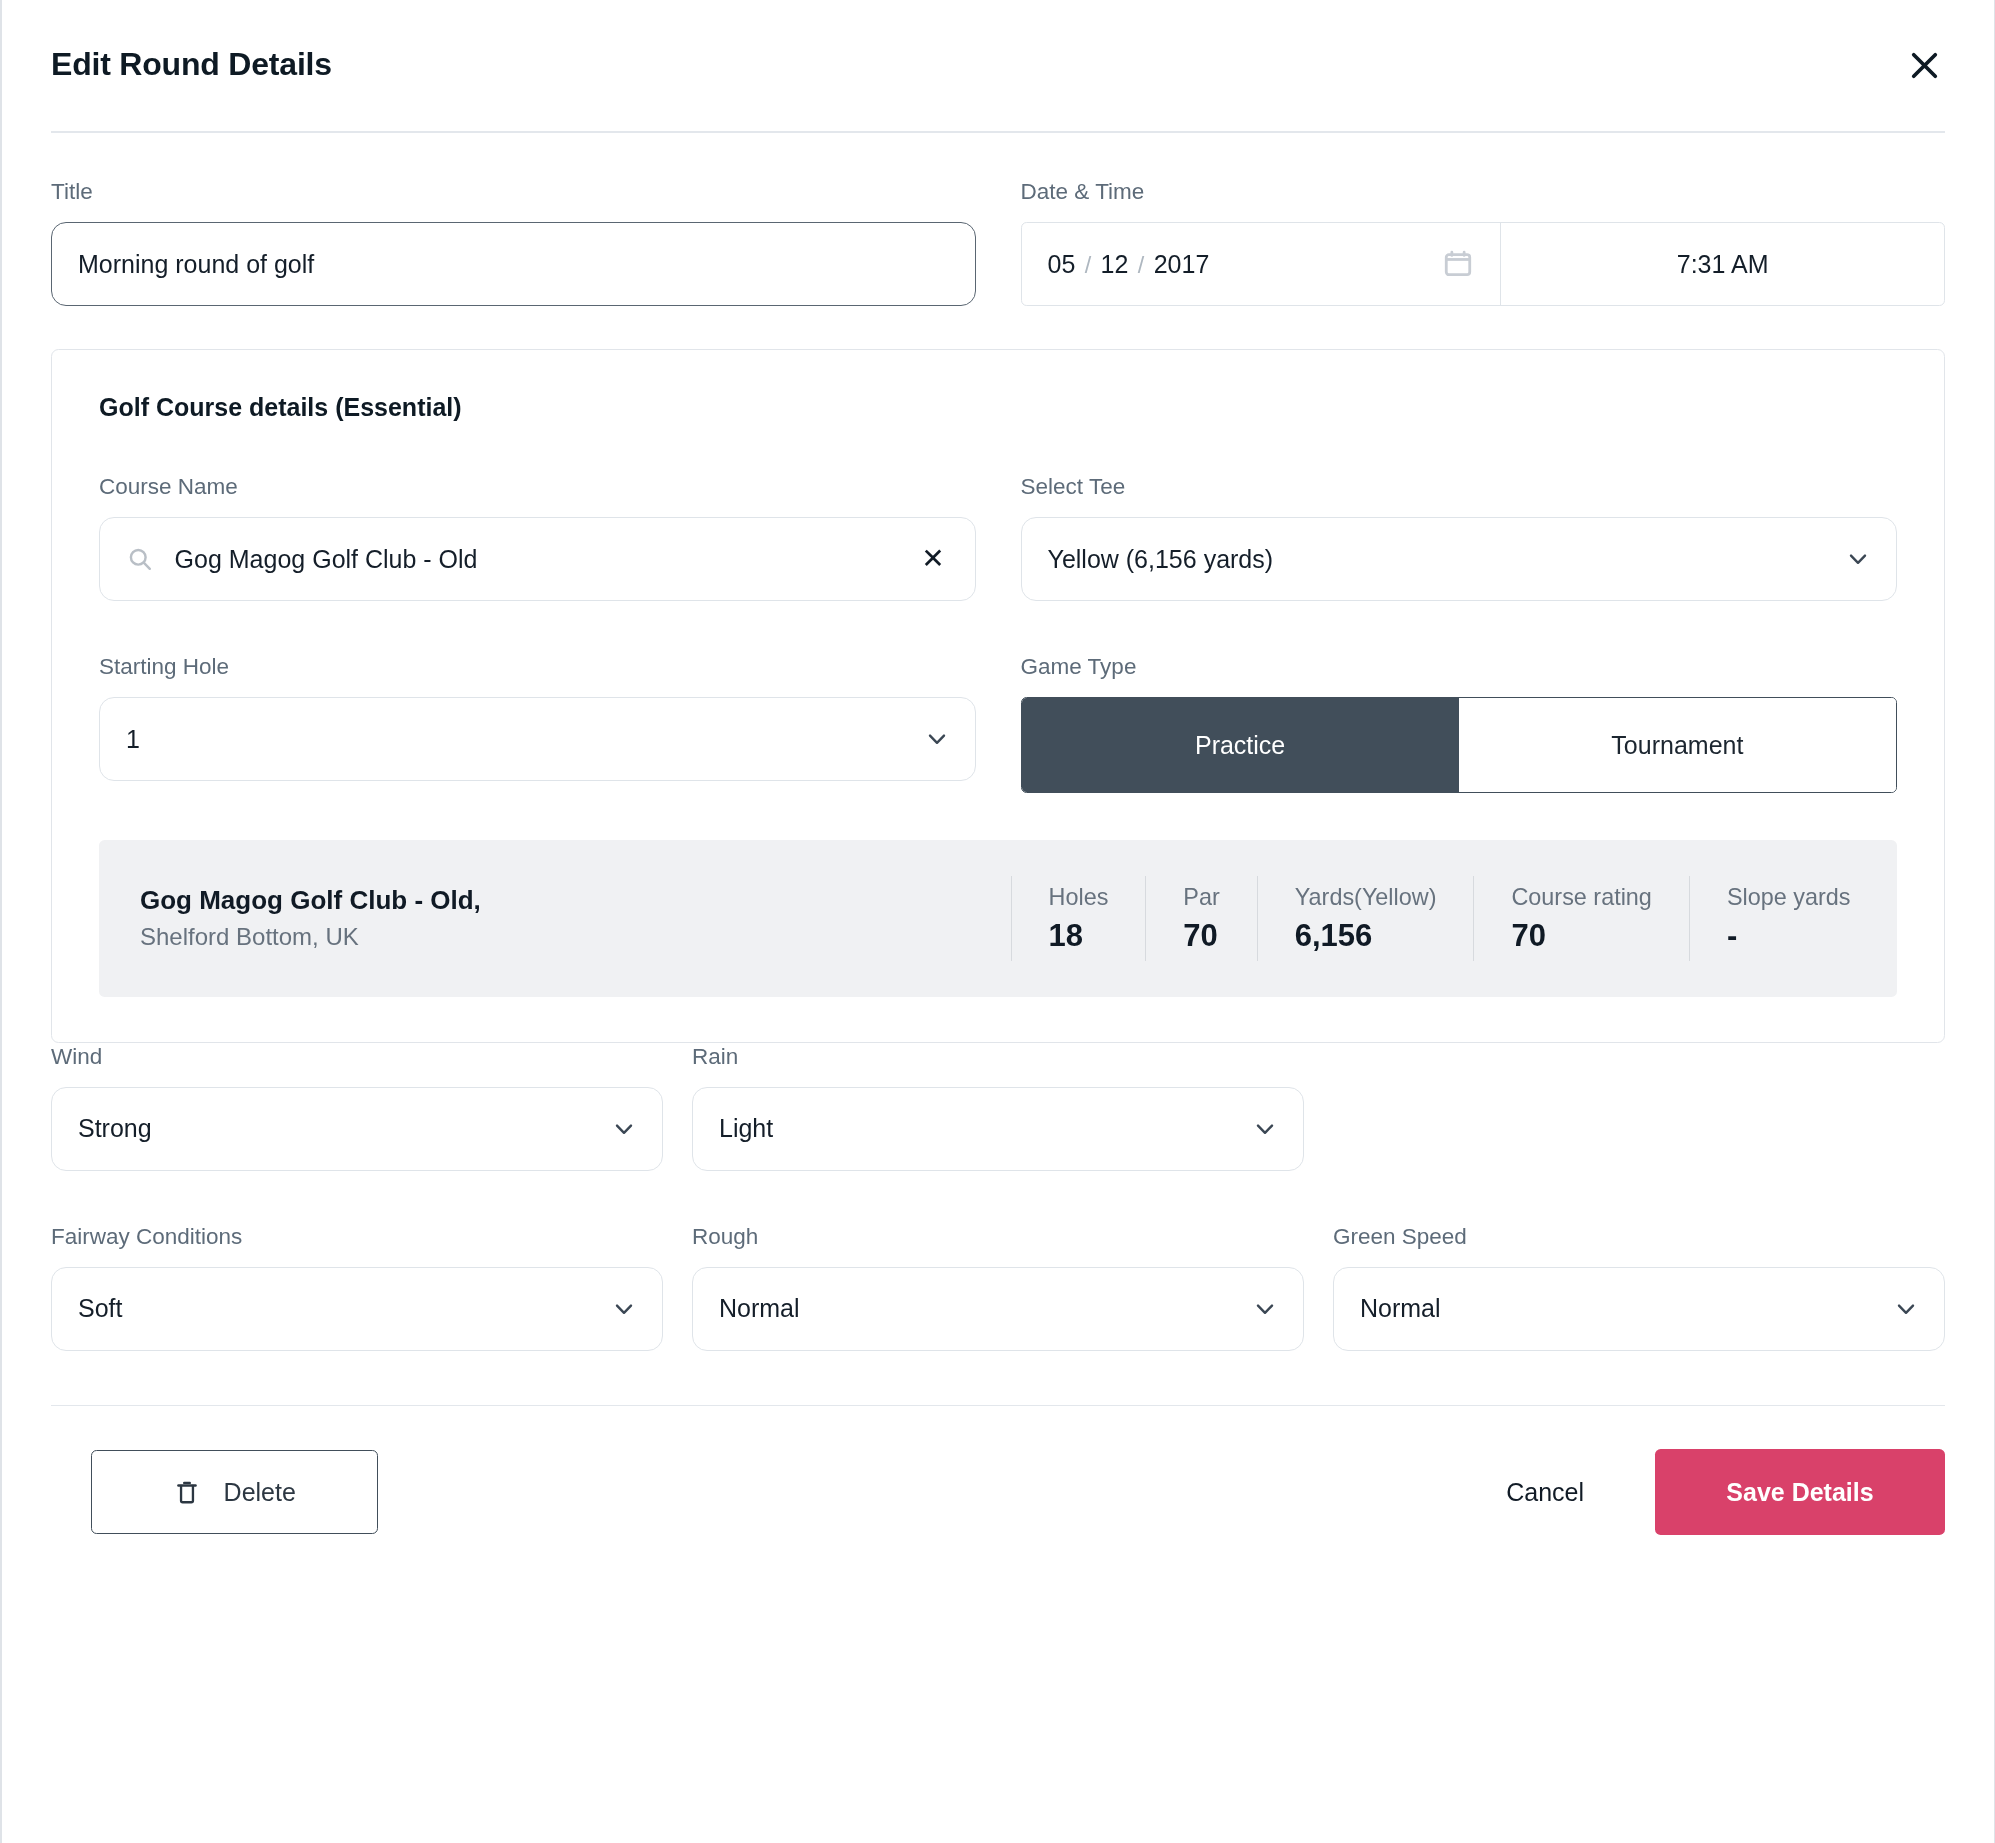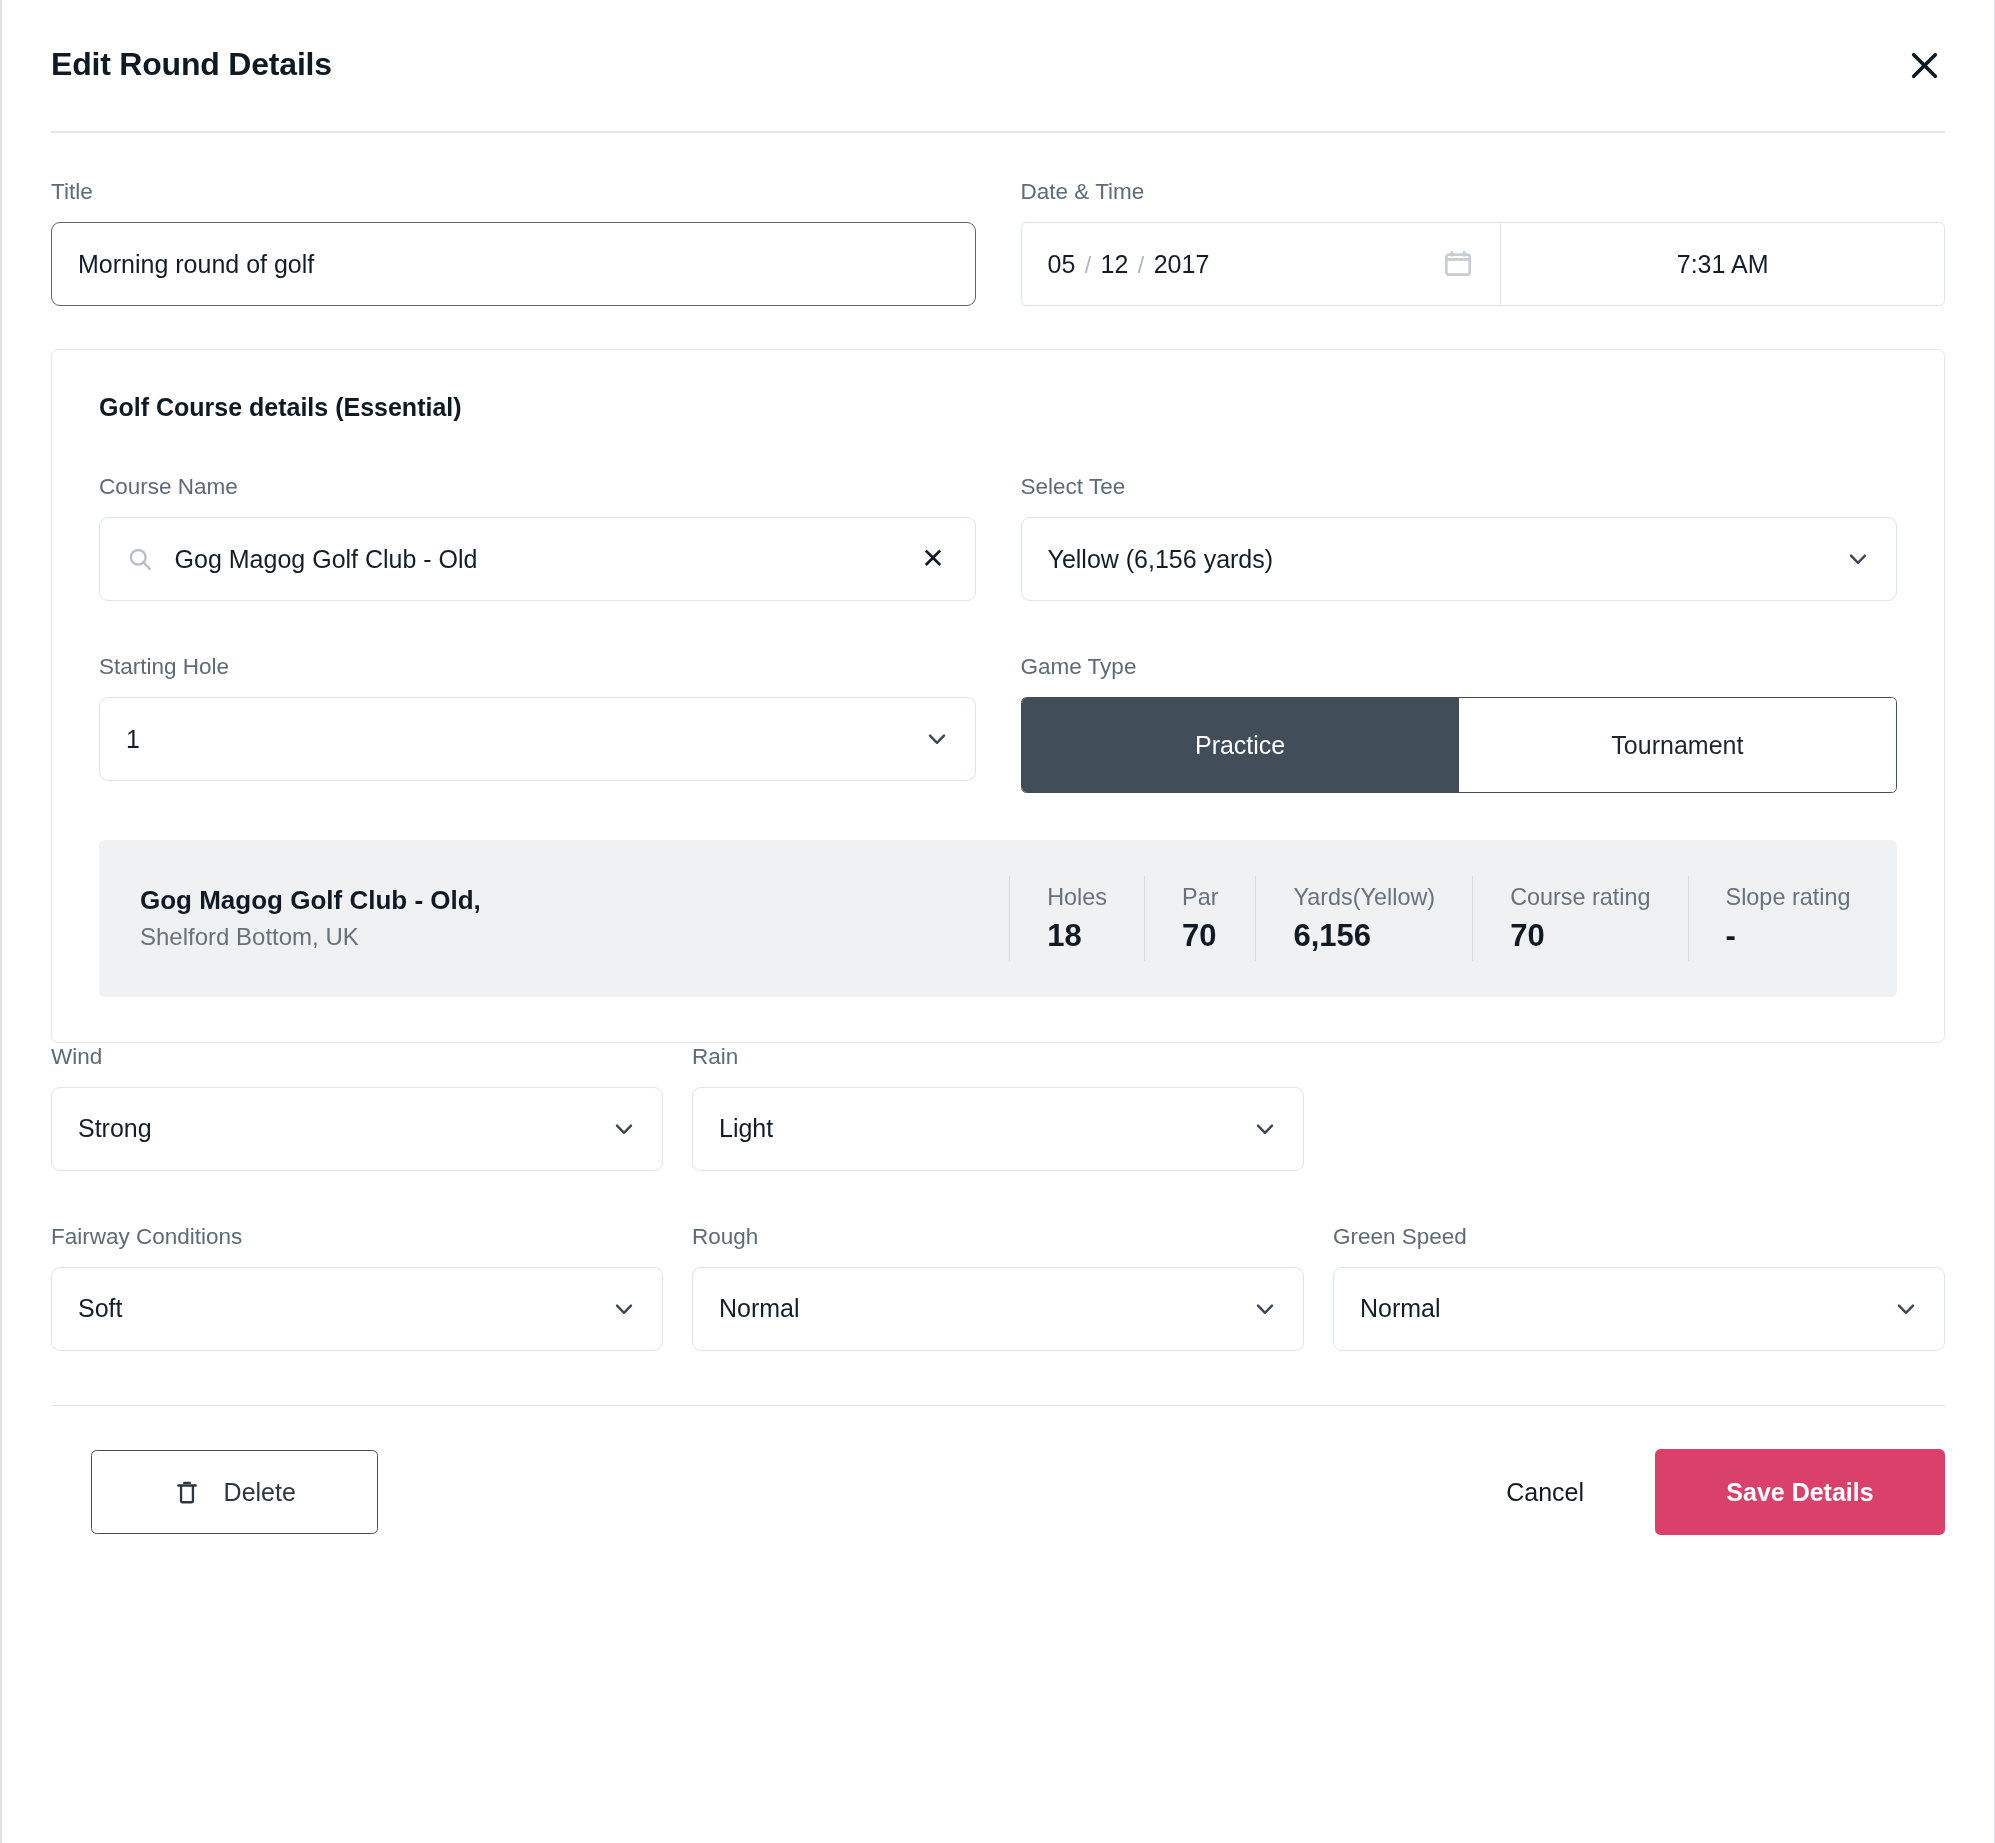--- a/index.html
+++ b/index.html
@@ -56,21 +56,21 @@
   
   .field-label {
     font-size: 22.5px;
     color: #5d6b79;
     margin-bottom: 17px;
     line-height: 1.2;
   }
   .control {
     height: 84px;
     border: 1.9px solid #dfe4e9;
-    border-radius: 9px;
+    border-radius: 15px;
     background: #fff;
     display: flex;
     align-items: center;
     padding: 0 26px;
     font-size: 25px;
     color: #141e29;
   }
   .control.strong-border { border: 1.9px solid #5a6672; }
 
   .select {
@@ -413,21 +413,21 @@
       </div>
       <div class="stat">
         <div class="k">Yards(Yellow)</div>
         <div class="v">6,156</div>
       </div>
       <div class="stat">
         <div class="k">Course rating</div>
         <div class="v">70</div>
       </div>
       <div class="stat">
-        <div class="k">Slope rating</div>
+        <div class="k">Slope yards</div>
         <div class="v">-</div>
       </div>
     </div>
   </div>
 
 
   <div class="grid-3">
     <div class="cell">
       <div class="field-label">Wind</div>
       <div class="control select">

